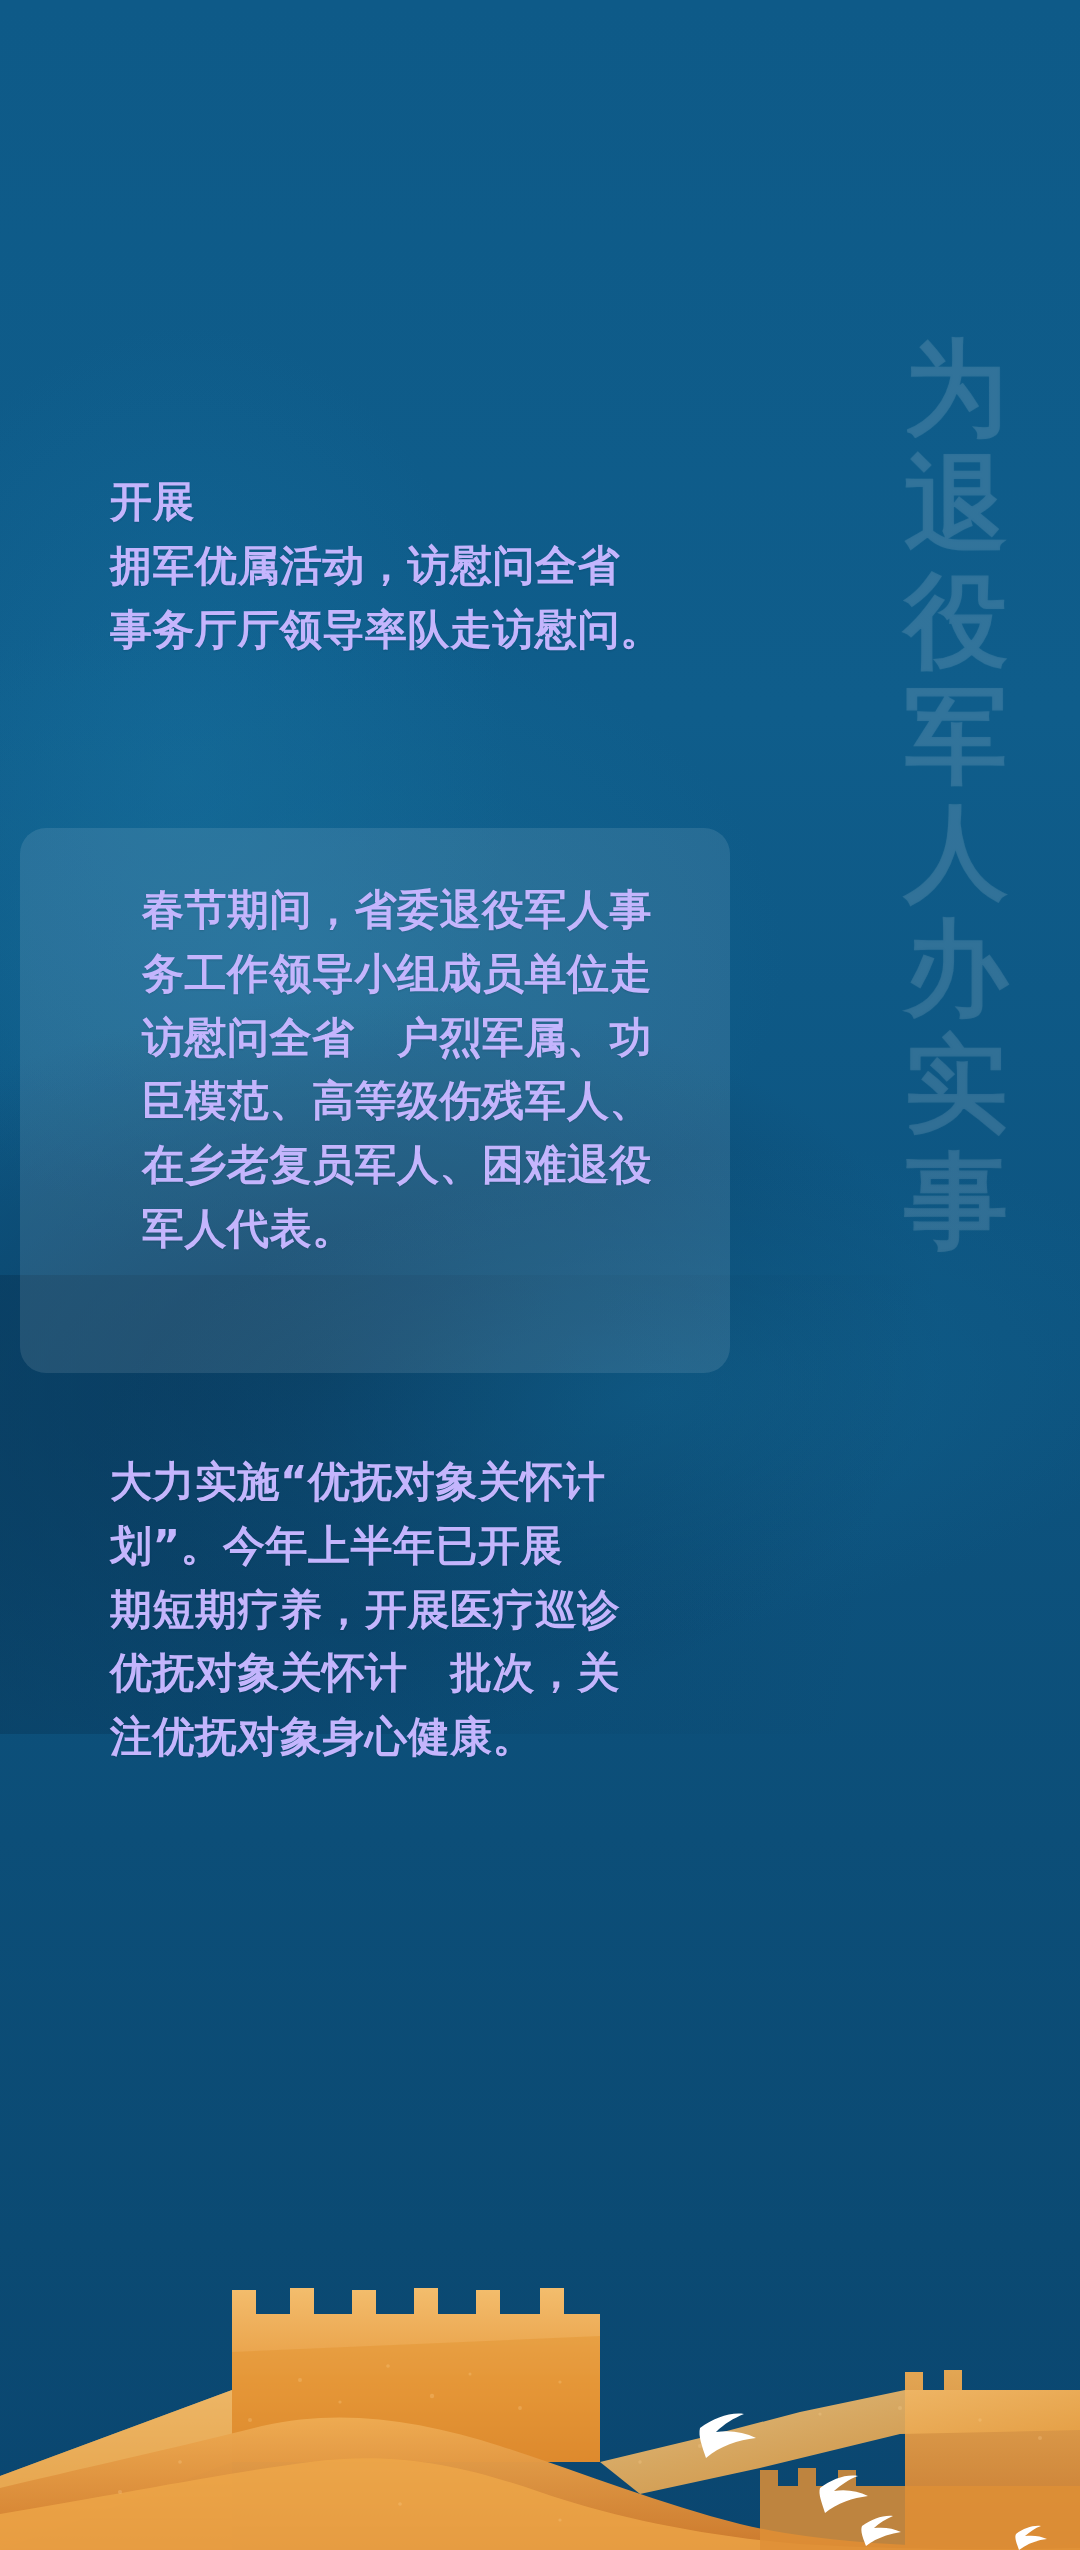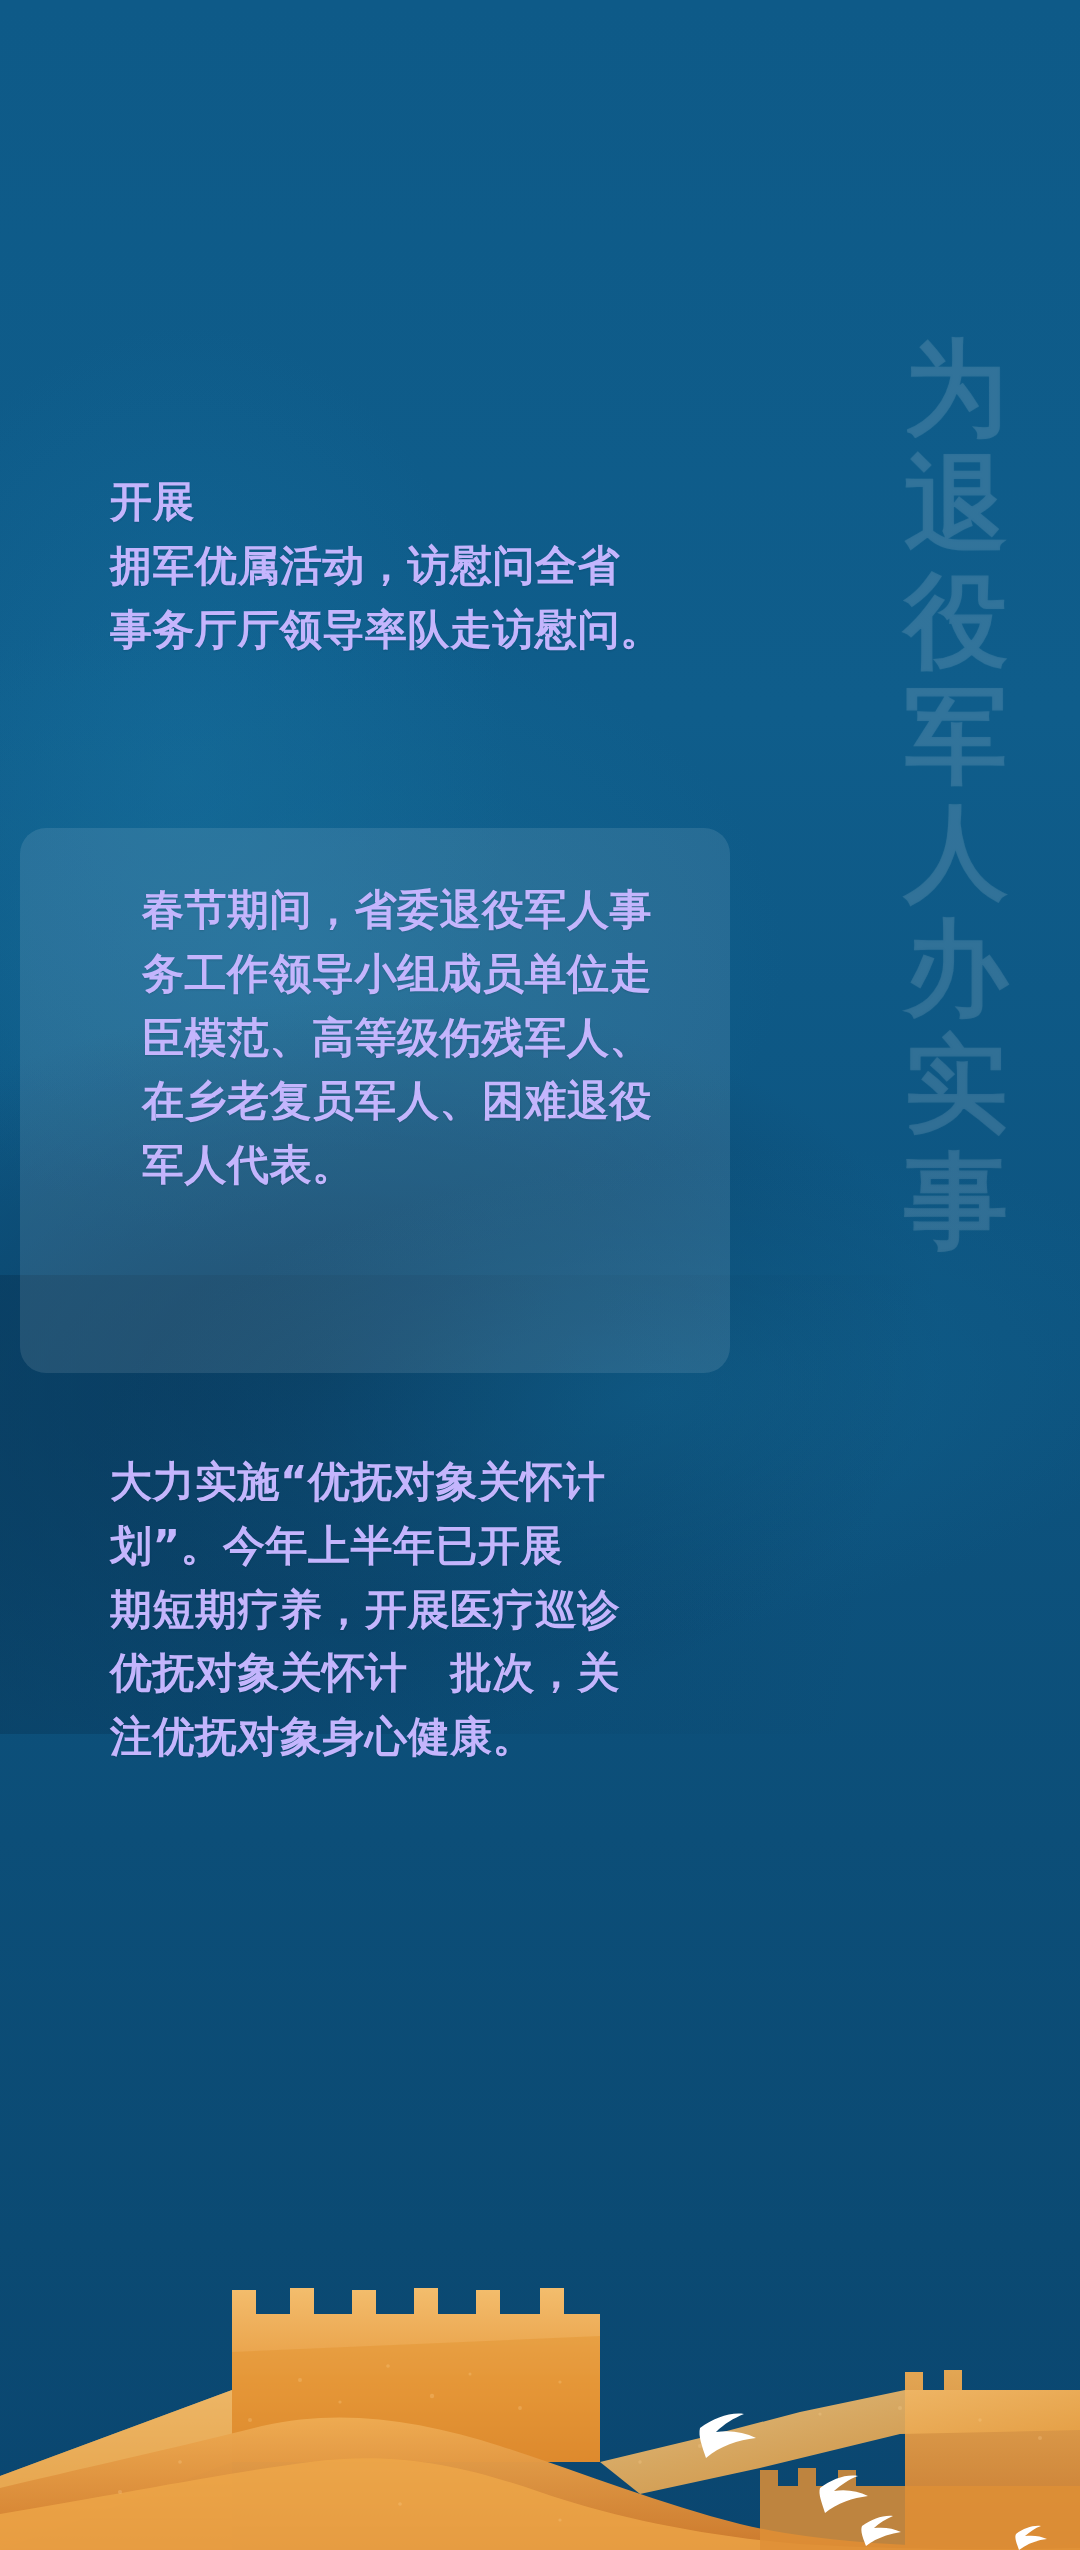--- a/index.html
+++ b/index.html
@@ -171,20 +171,21 @@
 
   <div class="para para-1">
     <div>开展</div>
     <div>拥军优属活动，访慰问全省</div>
     <div>事务厅厅领导率队走访慰问。</div>
   </div>
 
   <div class="para para-2">
     <div>春节期间，省委退役军人事</div>
     <div>务工作领导小组成员单位走</div>
+    <div>访慰问全省　户烈军属、功</div>
     <div>臣模范、高等级伤残军人、</div>
     <div>在乡老复员军人、困难退役</div>
     <div>军人代表。</div>
   </div>
 
   <div class="para para-3">
     <div>大力实施“优抚对象关怀计</div>
     <div>划”。今年上半年已开展</div>
     <div>期短期疗养，开展医疗巡诊</div>
     <div>优抚对象关怀计　批次，关</div>

